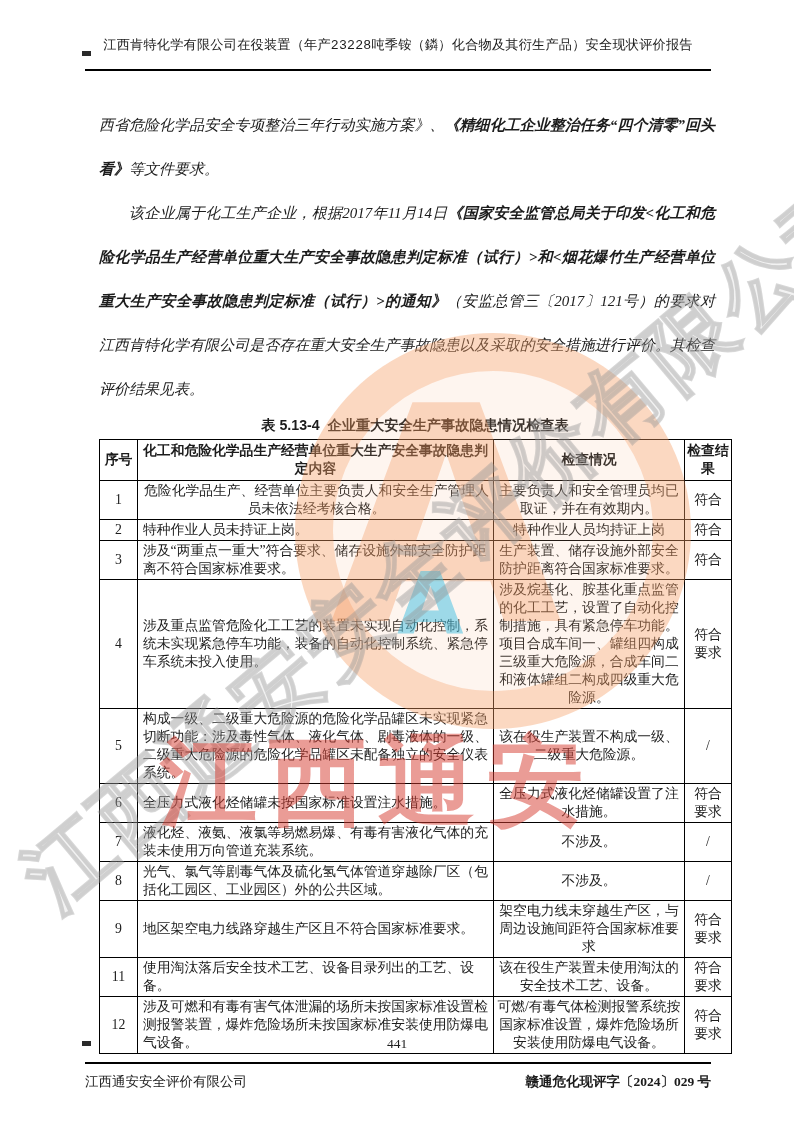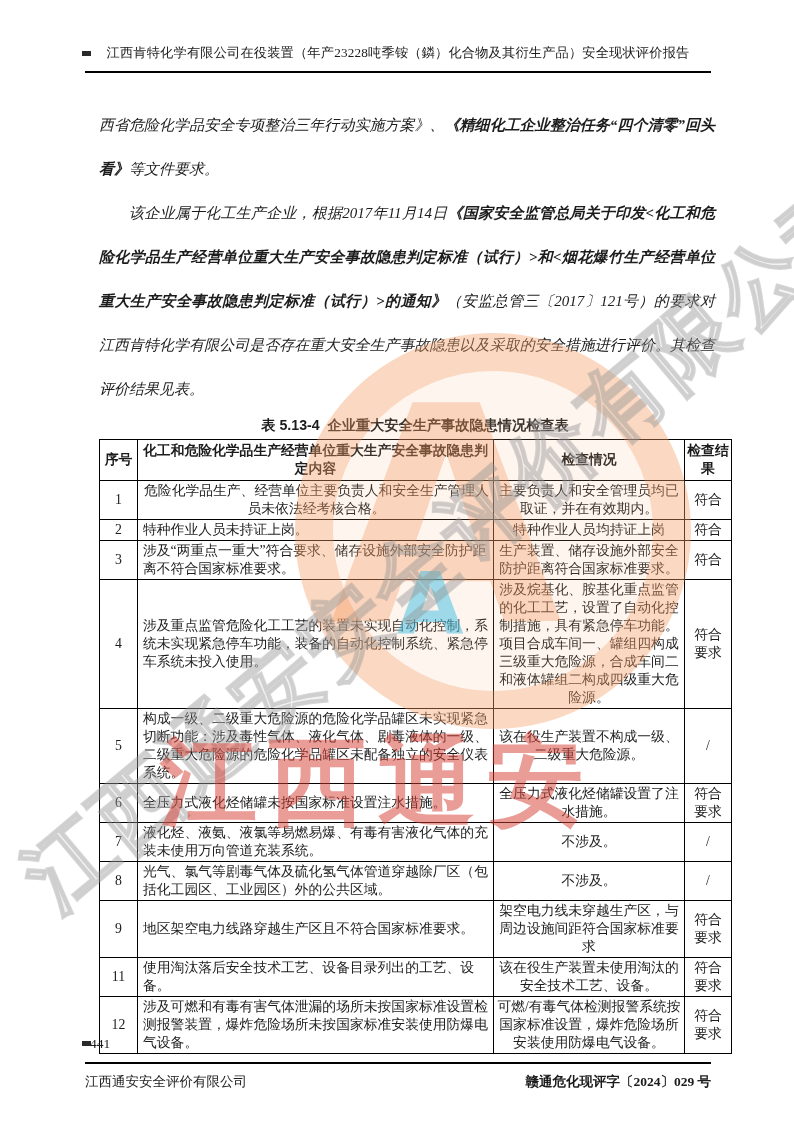--- a/index.html
+++ b/index.html
@@ -1,21 +1,21 @@
 <!DOCTYPE html>
 <html><head>
 <meta charset="utf-8">
 <style>
   html,body{margin:0;padding:0;background:#9b9b9b;}
   .page{position:relative;width:794px;height:1123px;margin:0 auto;background:#fff;overflow:hidden;
         color:#1c1c1c;font-family:"Liberation Serif","DejaVu Serif",serif;}
 
   
-  .hdr{position:absolute;left:85px;top:44px;width:626px;text-align:center;
-       font-size:13.2px;letter-spacing:.2px;padding-bottom:9px;border-bottom:2.2px solid #000;z-index:1;}
+  .hdr{position:absolute;left:85px;top:36px;width:626px;text-align:center;
+       font-size:13.2px;letter-spacing:.2px;padding-bottom:15px;border-bottom:2.2px solid #000;z-index:1;font-family:Liberation Mono, monospace;}
 
   
   .artifact{position:absolute;background:#2a2a2a;z-index:1;}
   #art1{left:82px;top:51px;width:9px;height:5px;}
   #art2{left:82px;top:1041px;width:9px;height:5px;}
 
   
   .bodywrap{position:absolute;left:99px;top:103px;width:632px;z-index:1;}
   .para{font-size:15px;line-height:44px;text-align:justify;margin:0 16px 0 0;font-style:italic;}
   .para .b{font-weight:bold;}
@@ -27,21 +27,21 @@
 
   
   table.check{border-collapse:collapse;table-layout:fixed;width:632px;font-size:13.8px;}
   .check th,.check td{border:1px solid #000;padding:1px 3px;line-height:18px;vertical-align:middle;word-break:break-all;}
   .check th{font-weight:bold;text-align:center;padding:2px 1px;}
   .check td.c{text-align:center;}
   .check td.crit{text-align:left;padding-left:5px;margin-left:43px;}
   .check tbody tr:nth-child(1) td.crit{text-align:center;}
 
   
-  .pagenum{position:absolute;left:90px;top:1036px;width:626px;text-align:left;font-size:13.5px;z-index:1;}
+  .pagenum{position:absolute;left:84px;top:1036px;width:626px;text-align:center;font-size:13.5px;z-index:1;}
   .footer{position:absolute;left:85px;top:1062px;width:626px;border-top:2px solid #000;
           padding-top:9px;display:flex;justify-content:space-between;font-size:13.5px;z-index:1;}
   .docnum{font-weight:bold;}
 
   
   .wm{position:absolute;pointer-events:none;z-index:2;}
   #wm-ring{left:295px;top:333px;width:396px;height:396px;border-radius:50%;
            border:38px solid rgba(244,150,90,.30);background:rgba(248,185,140,.14);box-sizing:border-box;}
   #wm-a{left:330px;top:368px;font:bold 300px/1 "DejaVu Sans",sans-serif;color:rgba(243,143,80,.32);}
   #wm-a2{left:397px;top:560px;font:bold 86px/1 "DejaVu Sans",sans-serif;color:rgba(60,190,225,.50);}

